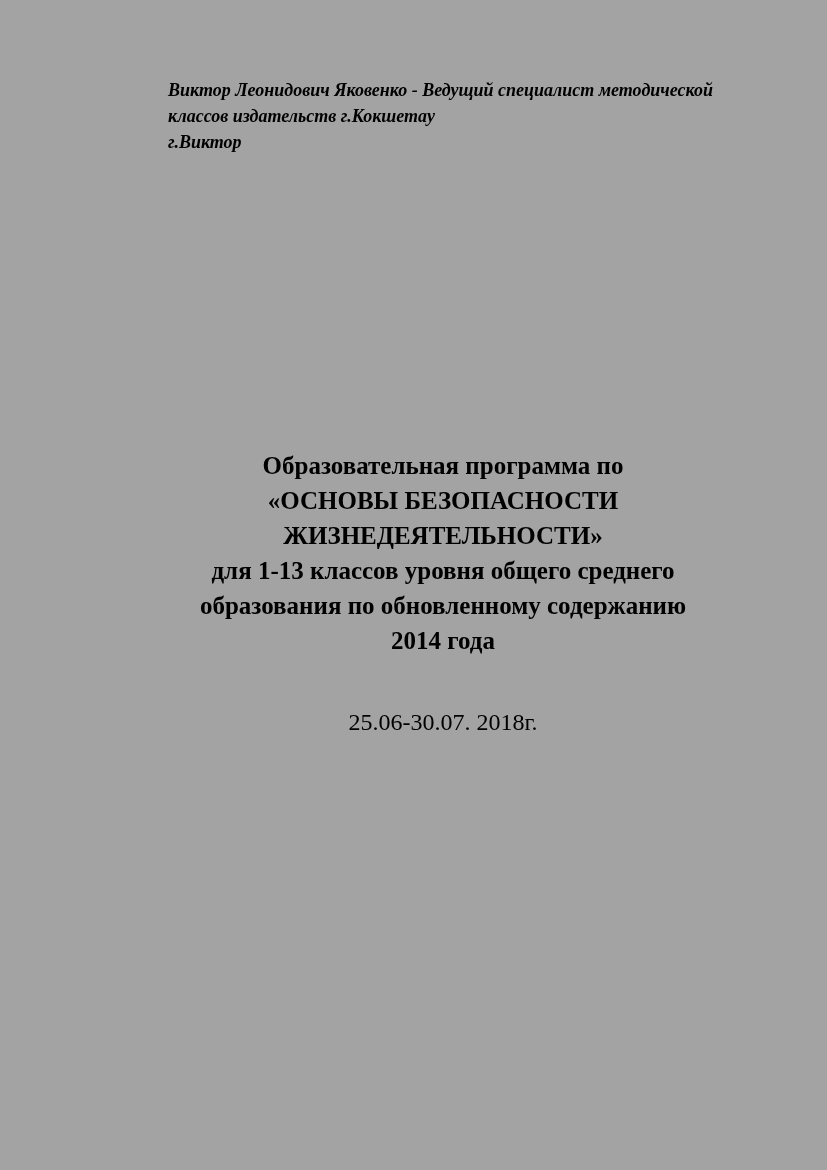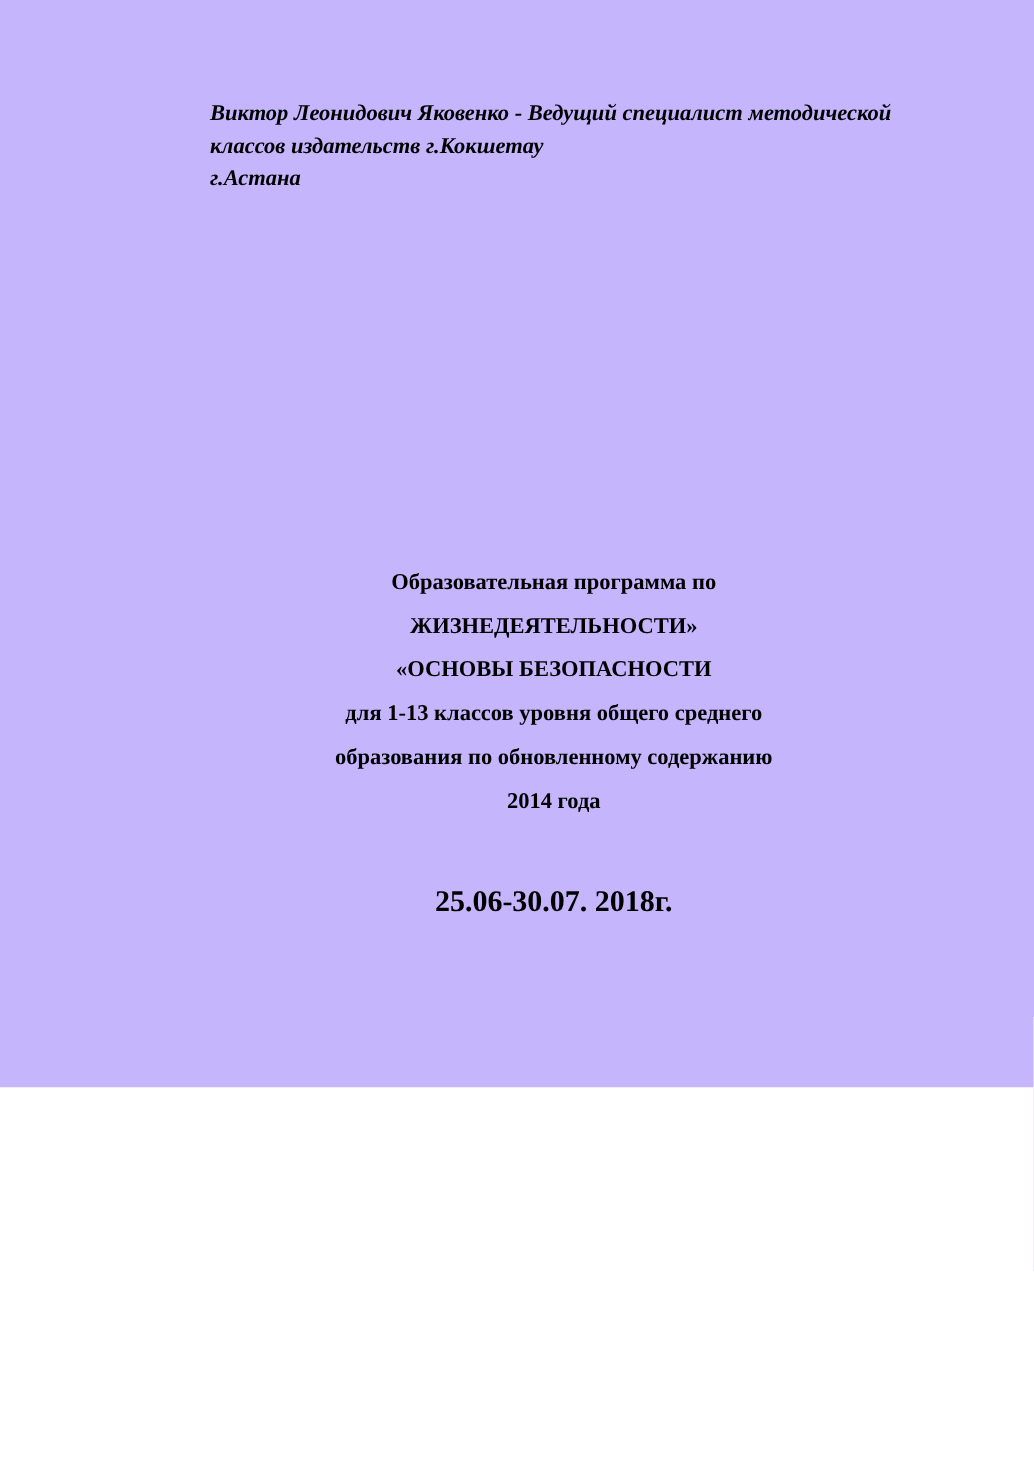--- a/index.html
+++ b/index.html
@@ -3,22 +3,22 @@
 <meta charset="utf-8">
 <style>
   html, body {
     margin: 0;
     padding: 0;
     background: #ffffff;
   }
   .page {
     position: relative;
     width: 827px;
-    height: 870px;
-    background: #c4b5fd;
+    height: 1170px;
+    background: #a3a3a3;
     color: #000000;
     font-family: "Liberation Serif", serif;
     overflow: hidden;
   }
   .author-block {
     position: absolute;
     left: 168px;
     top: 77px;
     width: 610px;
     font-weight: bold;
@@ -30,53 +30,53 @@
   .author-line {
     white-space: nowrap;
   }
   .title-block {
     position: absolute;
     left: 118px;
     top: 448px;
     width: 650px;
     text-align: center;
     font-weight: bold;
-    font-size: 18px;
+    font-size: 25px;
     line-height: 35px;
   }
   .title-line {
     white-space: nowrap;
   }
   .date-line {
     position: absolute;
     left: 118px;
     top: 708px;
     width: 650px;
     text-align: center;
-    font-weight: bold;
+    font-weight: normal;
     font-size: 24px;
     line-height: 28px;
     white-space: nowrap;
   }
 </style>
 </head>
 <body>
 
 <div class="page">
 
   <div class="author-block">
     <div class="author-line">Виктор Леонидович Яковенко - Ведущий специалист методической</div>
     <div class="author-line">классов издательств г.Кокшетау</div>
-    <div class="author-line">г.Астана</div>
+    <div class="author-line">г.Виктор</div>
   </div>
 
   <div class="title-block">
     <div class="title-line">Образовательная программа по</div>
+    <div class="title-line">«ОСНОВЫ БЕЗОПАСНОСТИ</div>
     <div class="title-line">ЖИЗНЕДЕЯТЕЛЬНОСТИ»</div>
-    <div class="title-line">«ОСНОВЫ БЕЗОПАСНОСТИ</div>
     <div class="title-line">для 1-13 классов уровня общего среднего</div>
     <div class="title-line">образования по обновленному содержанию</div>
     <div class="title-line">2014 года</div>
   </div>
 
   <div class="date-line">25.06-30.07. 2018г.</div>
 
 </div>
 
 </body></html>

